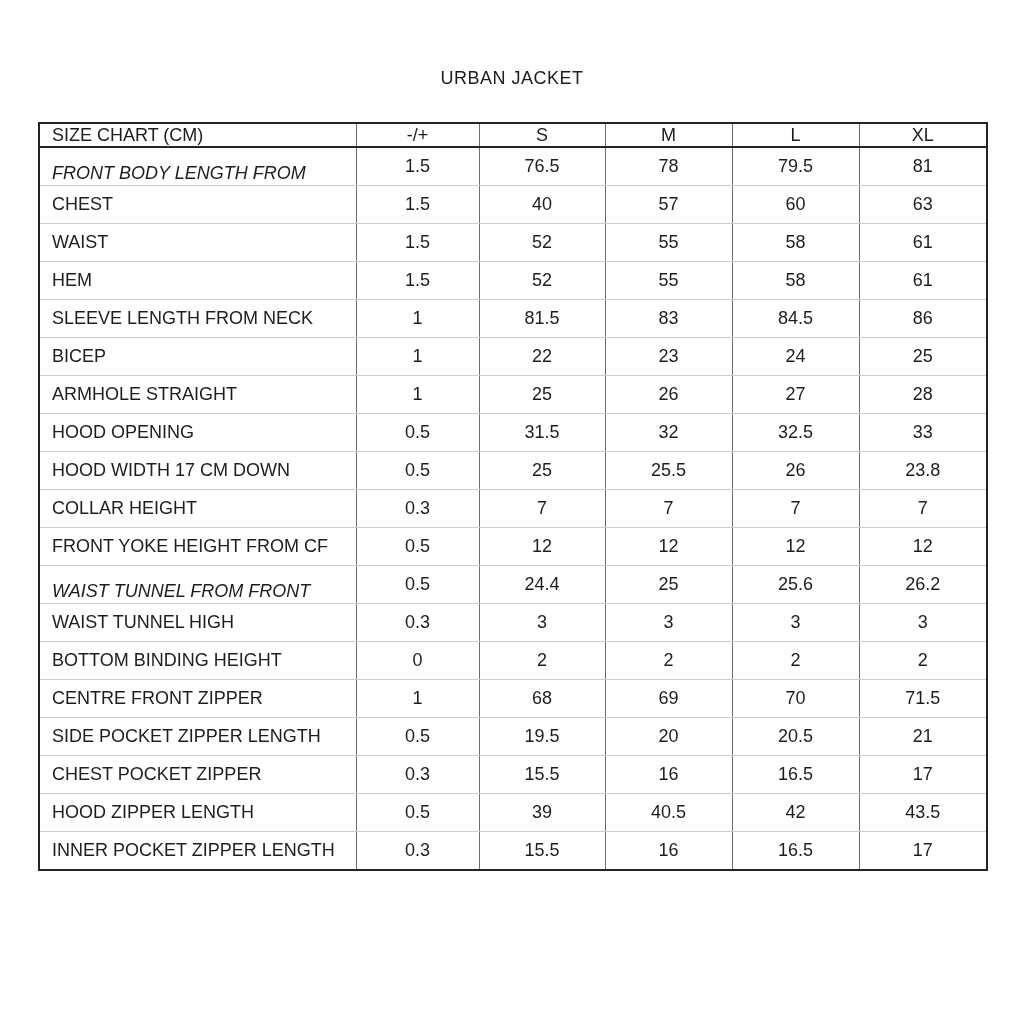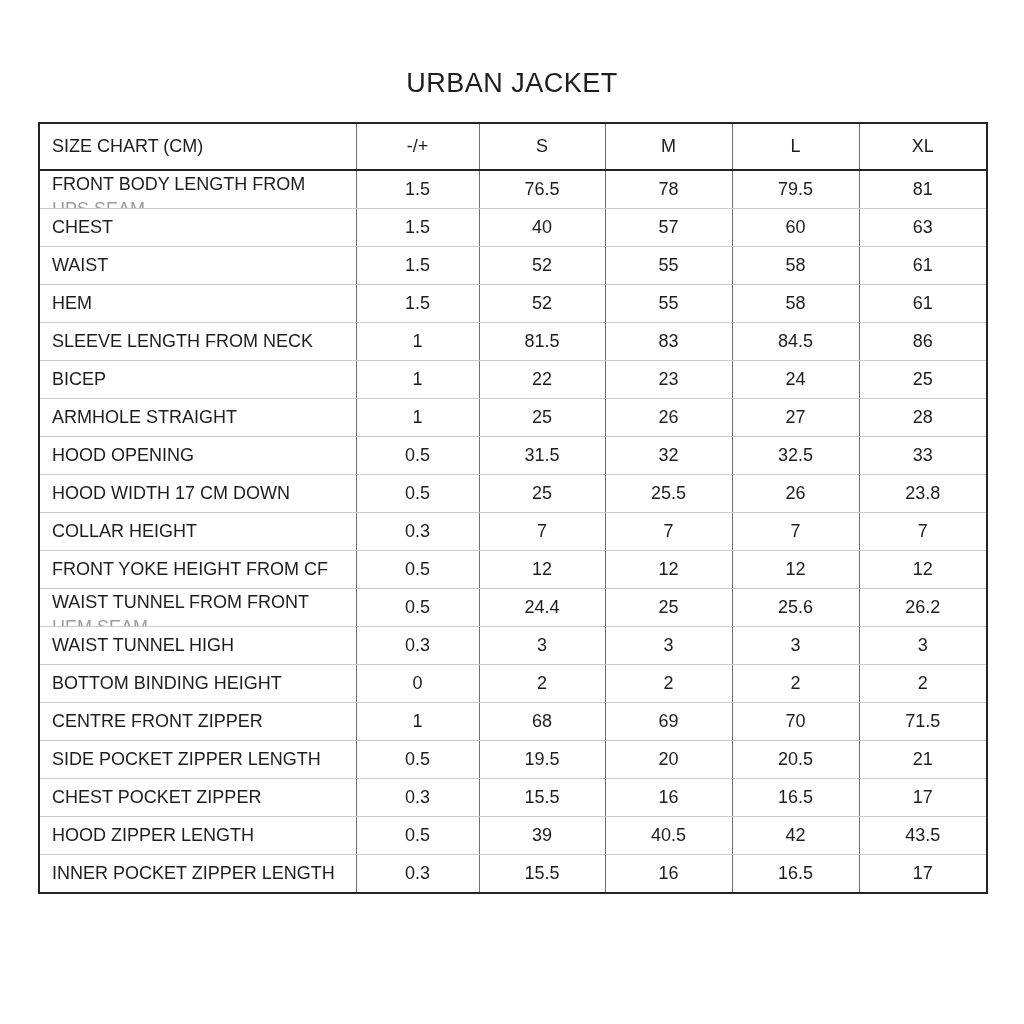--- a/index.html
+++ b/index.html
@@ -10,37 +10,37 @@
     background: #ffffff;
     font-family: "Liberation Sans", sans-serif;
     color: #1d1d1d;
   }
   .page-title {
     position: absolute;
     top: 68px;
     left: 0;
     width: 100%;
     text-align: center;
-    font-size: 27px;
+    font-size: 18px;
     font-weight: 500;
     letter-spacing: 0.5px;
     color: #1d1d1d;
   }
   table.size-chart {
     position: absolute;
     left: 38px;
     top: 122px;
     width: 948px;
     border-collapse: collapse;
     table-layout: fixed;
     border: 2px solid #242424;
     font-size: 18px;
     color: #1d1d1d;
   }
-  table.size-chart thead tr { height: 47px; }
+  table.size-chart thead tr { height: 24px; }
   table.size-chart tbody tr { height: 38px; }
   table.size-chart th,
   table.size-chart td {
     border-left: 1px solid #6e6e6e;
     border-right: 1px solid #6e6e6e;
     border-bottom: 1px solid #cccccc;
     padding: 0;
     text-align: center;
     font-weight: normal;
     white-space: nowrap;
@@ -53,23 +53,24 @@
   table.size-chart td.label-col {
     text-align: left;
     padding-left: 12px;
   }
   
   .cell-clip {
     height: 37px;
     overflow: hidden;
   }
   .cell-clip .line1 {
-    padding-top: 1px;
+    padding-top: 13px;
     line-height: 25px;
     display: block;
+    font-style: italic;
   }
   .cell-clip .line2 {
     line-height: 24px;
     display: block;
     color: #9b9b9b;
   }
 </style>
 </head>
 <body>
 

